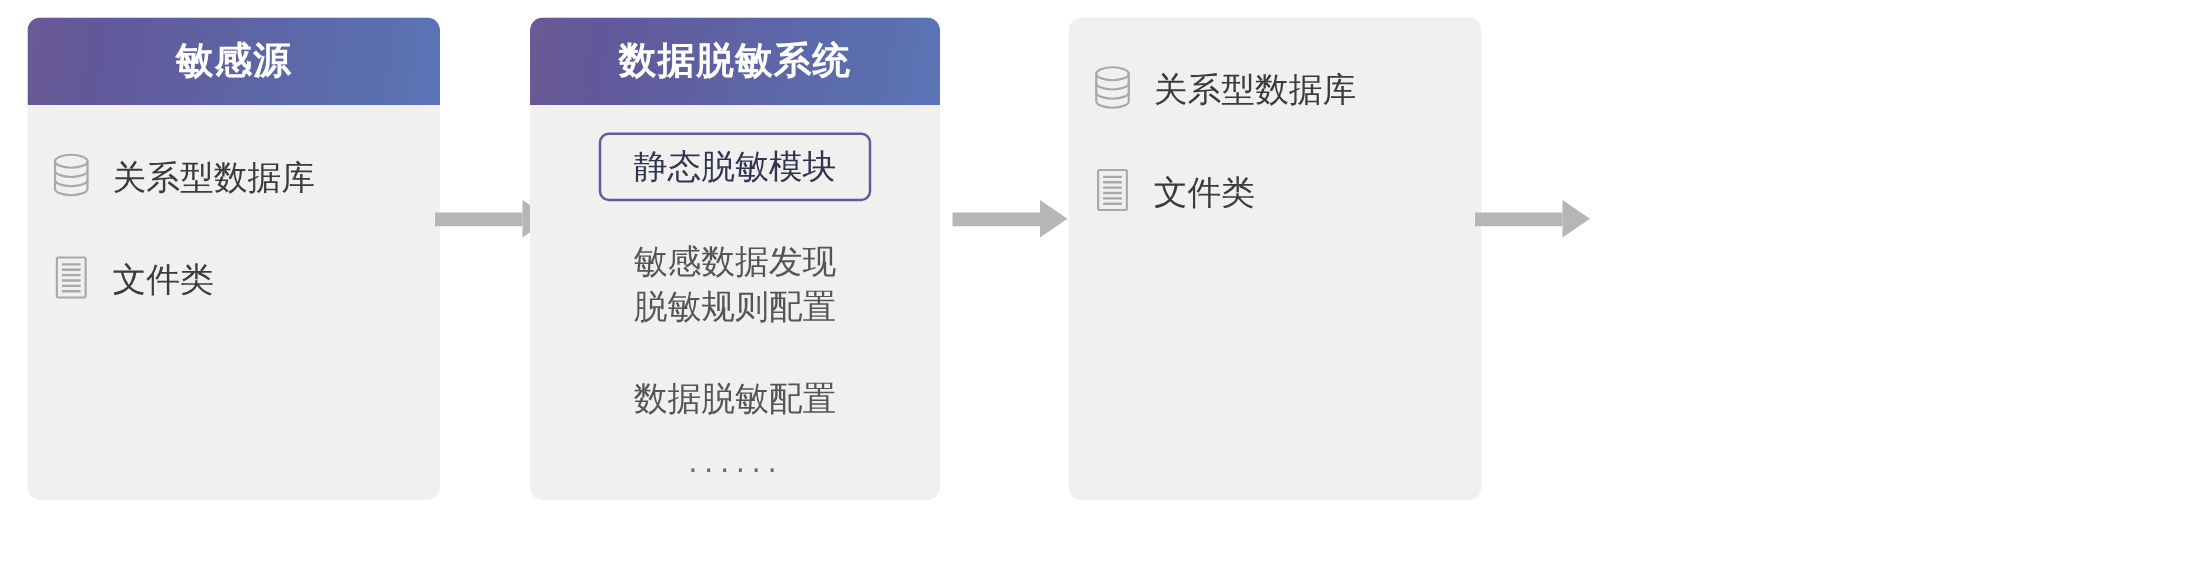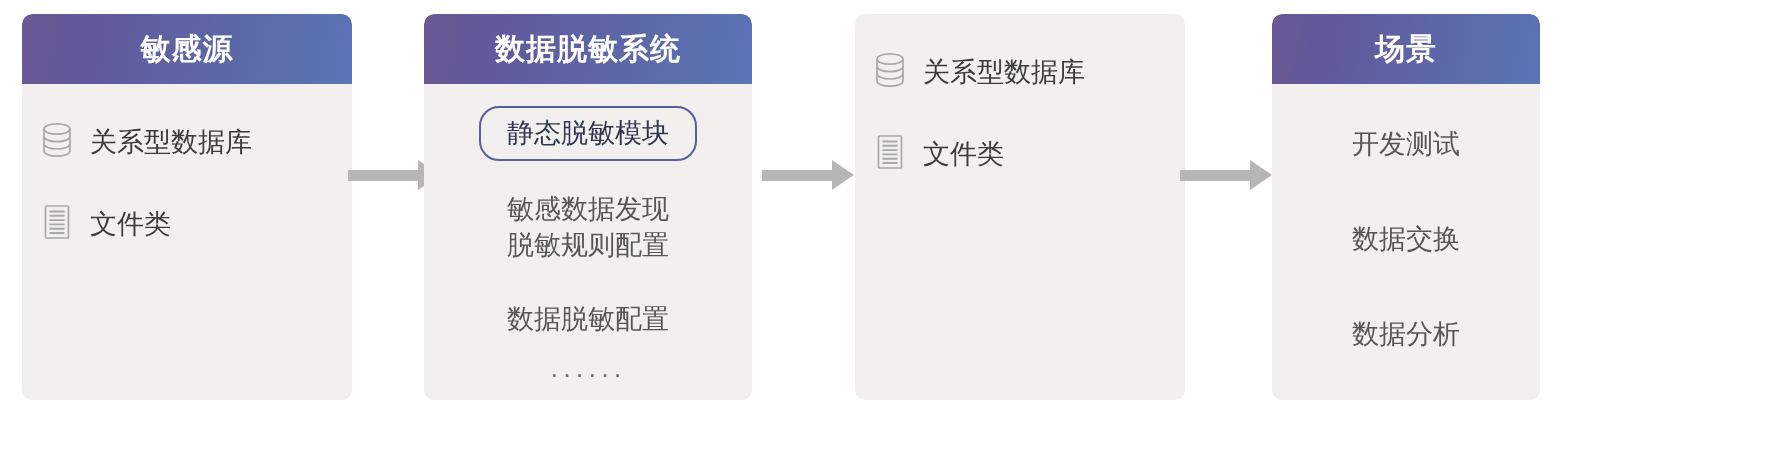--- a/index.html
+++ b/index.html
@@ -61,21 +61,21 @@
   .row-plain{
     text-align:center;
     font-size:27px;
     color:#555555;
     white-space:nowrap;
   }
 
   .highlight-btn{
     align-self:center;
     border:2px solid #5b5e9e;
-    border-radius:20px;
+    border-radius:8px;
     background:#f1f0ee;
     color:#2f3550;
     font-size:27px;
     padding:12px 26px;
     line-height:1;
     white-space:nowrap;
     box-sizing:border-box;
   }
 
   .dots{
@@ -185,22 +185,14 @@
         <span class="txt">文件类</span>
       </div>
     </div>
   </div>
 
   <div class="arrow" style="left:1180px;width:92px;top:160px;">
     <div class="shaft"></div>
     <div class="head"></div>
   </div>
 
-  <div class="panel" style="left:1272px;width:268px;">
-    <div class="panel-header">场景</div>
-    <div class="panel-body" style="padding-top:42px;">
-      <div class="row-plain">开发测试</div>
-      <div class="row-plain" style="margin-top:59px;">数据交换</div>
-      <div class="row-plain" style="margin-top:59px;">数据分析</div>
-    </div>
-  </div>
 
 </div>
 
 </body></html>

